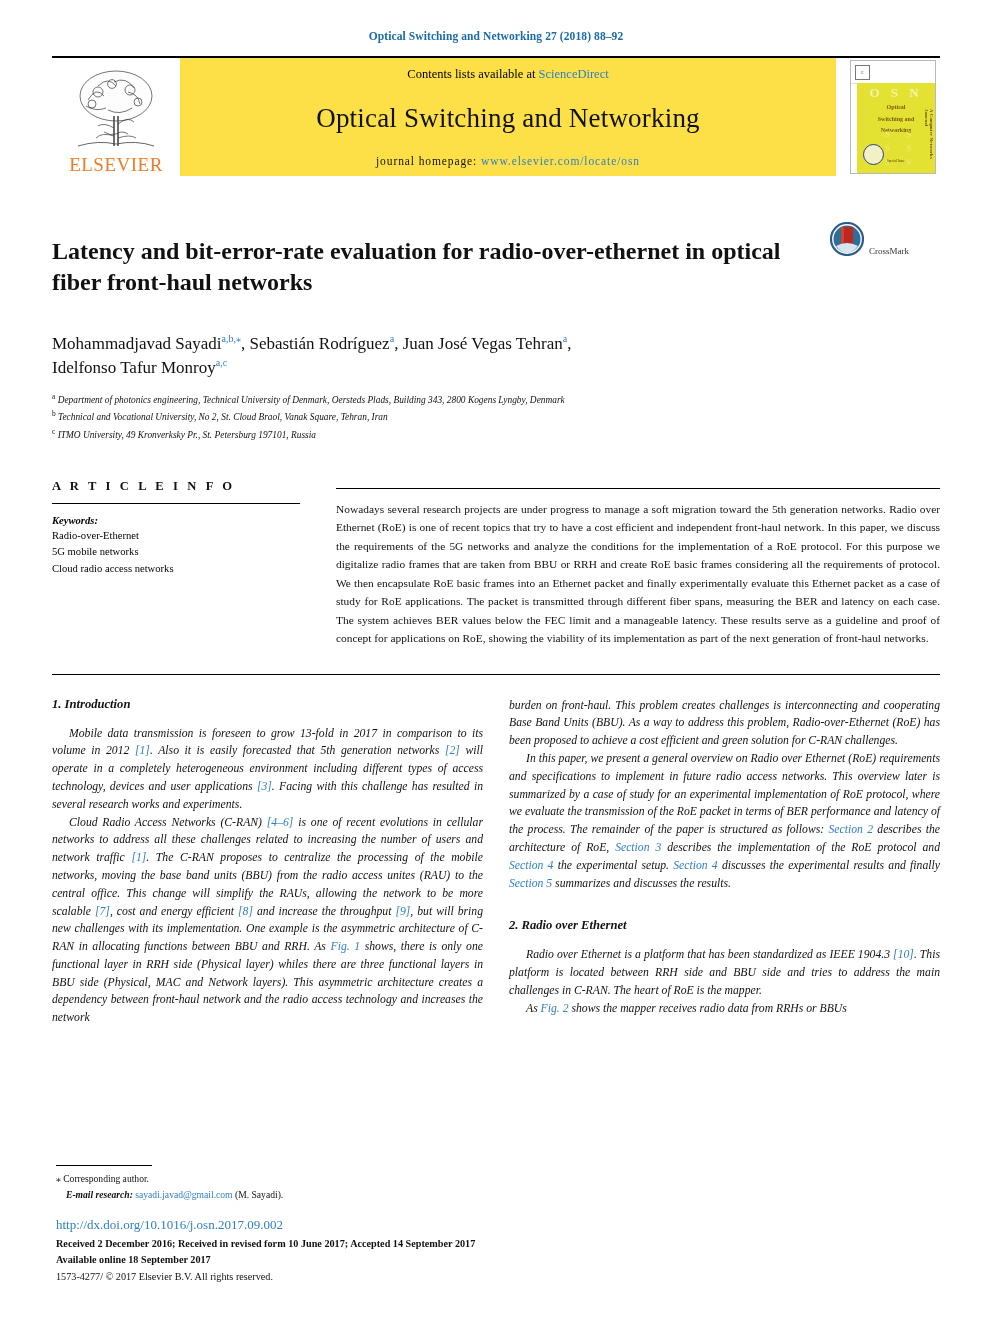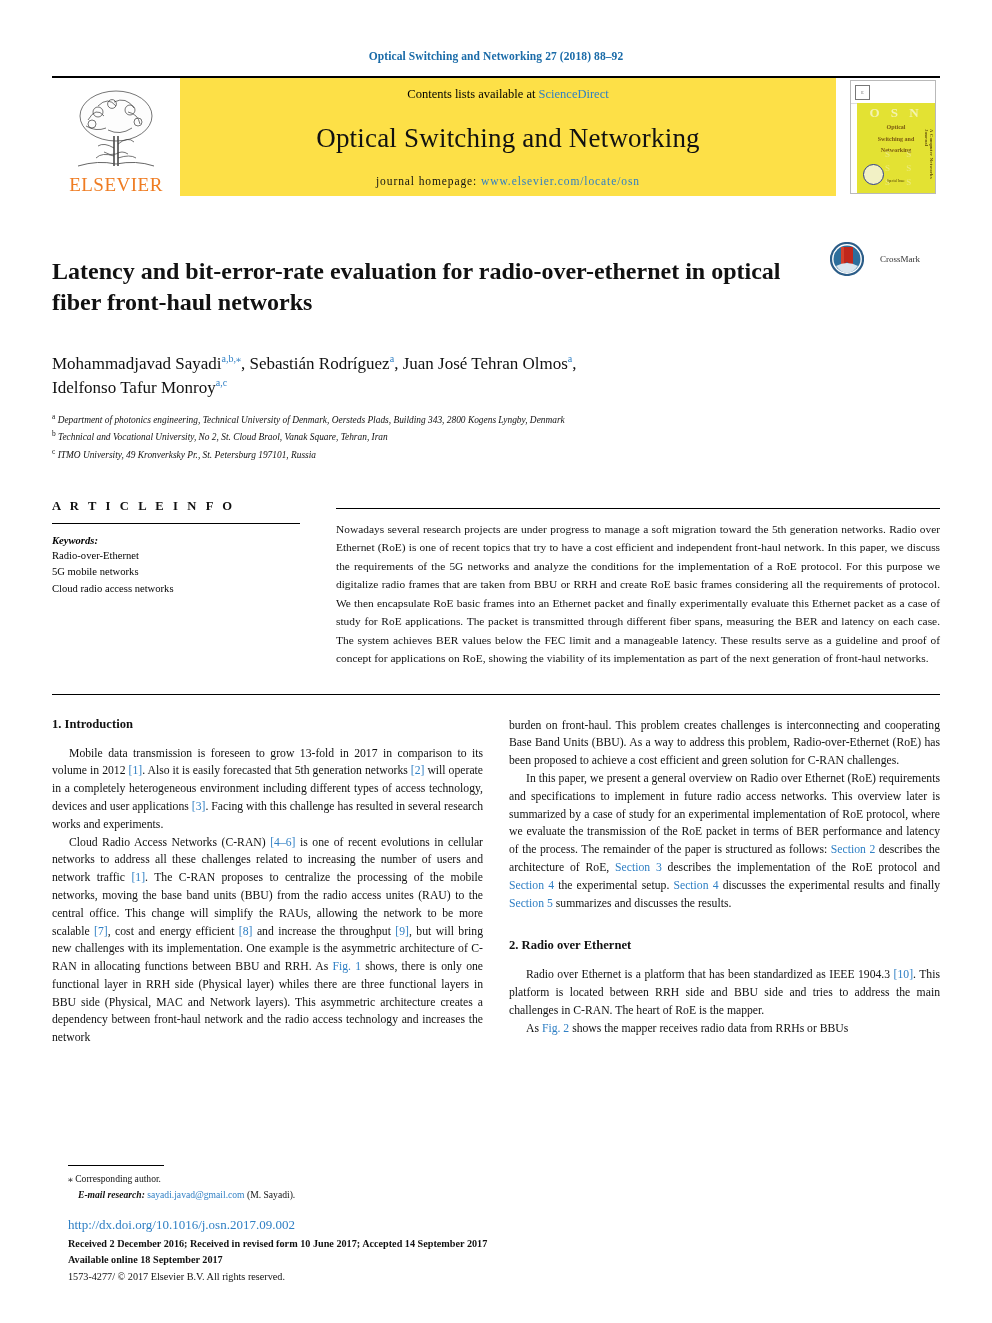--- a/index.html
+++ b/index.html
@@ -22,21 +22,21 @@
     box-sizing: border-box;
     padding: 0 52px;
   }
 
   
   .running-head {
     text-align: center;
     color: #1a6ba8;
     font-size: 11.5px;
     font-weight: bold;
-    padding-top: 50px;
+    padding-top: 30px;
     letter-spacing: .1px;
   }
 
   
   .masthead {
     margin-top: 14px;
     border-top: 2.5px solid #000;
     display: flex;
     align-items: stretch;
     height: 118px;
@@ -182,22 +182,22 @@
   .article-title {
     flex: 1 1 auto;
     font-size: 24px;
     line-height: 1.28;
     color: #111;
     padding-right: 16px;
   }
   .crossmark {
     flex: 0 0 110px;
     display: flex;
-    align-items: center;
-    gap: 16px;
+    align-items: flex-end;
+    gap: 5px;
     padding-top: 2px;
   }
   .crossmark-label {
     font-size: 9px;
     color: #333;
     font-family: "Liberation Serif", serif;
   }
 
   .authors {
     margin-top: 18px;
@@ -257,20 +257,21 @@
     border-top: 1.2px solid #000;
     margin-top: 26px;
   }
 
   
   .body-cols {
     margin-top: 22px;
     display: flex;
     gap: 26px;
     height: 430px;
+    font-style: italic;
   }
   .bcol { flex: 1 1 0; position: relative; }
   h2.secnum {
     font-size: 12.6px;
     font-weight: bold;
     margin: 0 0 13px 0;
     color: #111;
   }
   h2.secnum.spaced { margin-top: 26px; }
   p.body {
@@ -281,21 +282,21 @@
     text-indent: 17px;
     color: #111;
     hyphens: auto;
   }
   p.body + p.body { margin-top: 0; }
   .ref { color: #2f7fc4; }
 
   
   .footnotes {
     position: absolute;
-    left: 68px;
+    left: 56px;
     bottom: 38px;
     width: 430px;
   }
   .fn-rule {
     width: 96px;
     border-top: 1px solid #000;
     margin-bottom: 5px;
   }
   .fn-line {
     font-size: 9.6px;
@@ -383,21 +384,21 @@
         <circle cx="17" cy="17" r="13.5" fill="#2c6e9c"></circle>
         <path d="M11 5 L23 5 L23 25 L17 20 L11 25 Z" fill="#c0271c"></path>
         <path d="M11 5 L14 5 L14 25 L11 25 Z" fill="#e05a3d" opacity="0.55"></path>
         <path d="M6 24 q11 -6 22 0 q-5 7 -11 7 q-6 0 -11 -7 Z" fill="#d9e5ee"></path>
       </svg>
       <span class="crossmark-label">CrossMark</span>
     </div>
   </div>
 
   <div class="authors">
-    <span>Mohammadjavad Sayadi</span><sup>a,b,</sup><sup class="star">⁎</sup><span>, </span><span>Sebastián Rodríguez</span><sup>a</sup><span>, </span><span>Juan José Tehran Olmos</span><sup>a</sup><span>,</span><br>
+    <span>Mohammadjavad Sayadi</span><sup>a,b,</sup><sup class="star">⁎</sup><span>, </span><span>Sebastián Rodríguez</span><sup>a</sup><span>, </span><span>Juan José Vegas Tehran</span><sup>a</sup><span>,</span><br>
     <span>Idelfonso Tafur Monroy</span><sup>a,c</sup>
   </div>
 
   <div class="affiliations">
     <div><sup>a</sup> <span>Department of photonics engineering, Technical University of Denmark, Oersteds Plads, Building 343, 2800 Kogens Lyngby, Denmark</span></div>
     <div><sup>b</sup> <span>Technical and Vocational University, No 2, St. Cloud Braol, Vanak Square, Tehran, Iran</span></div>
     <div><sup>c</sup> <span>ITMO University, 49 Kronverksky Pr., St. Petersburg 197101, Russia</span></div>
   </div>
 
   <div class="info-abstract">

